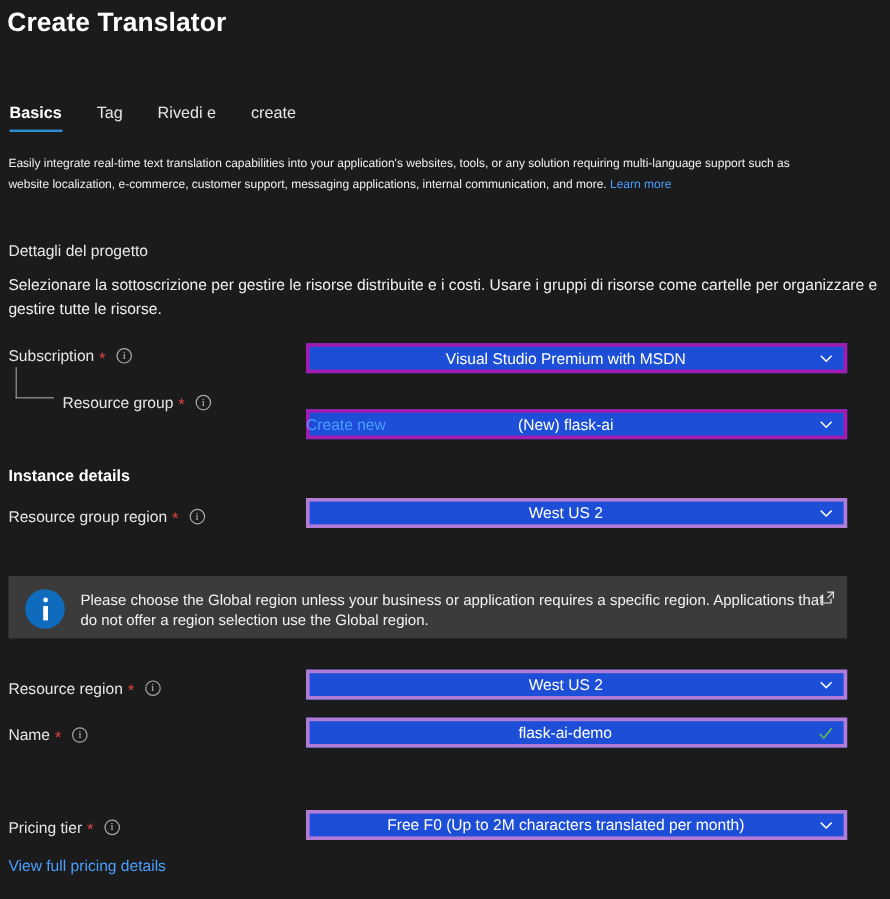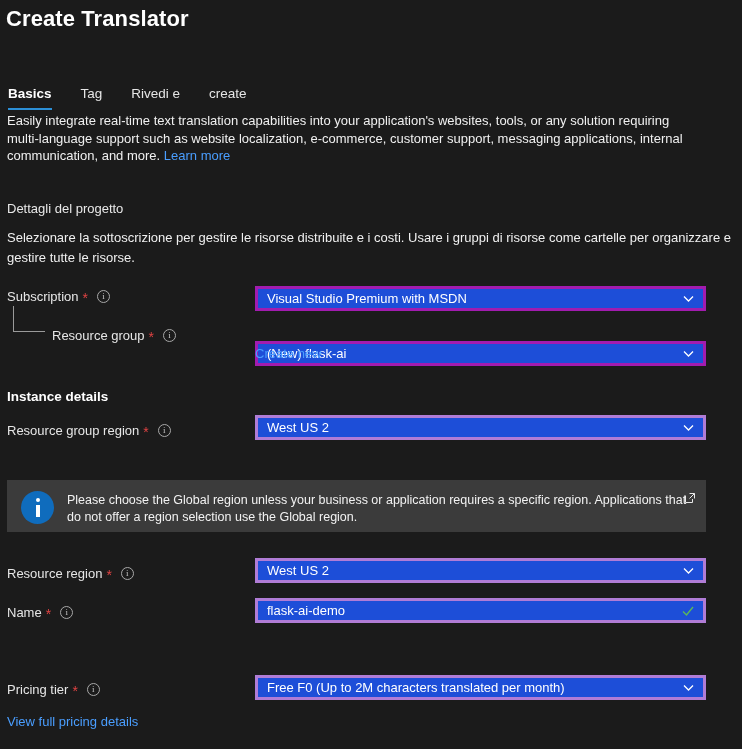--- a/index.html
+++ b/index.html
@@ -58,23 +58,23 @@
     bottom: 0;
     height: 2px;
     background: #2c8fd6;
   }
   .tab.tab-sep { }
 
   
   .description {
     position: absolute;
     left: 7px;
-    top: 112px;
+    top: 128px;
     width: 676px;
-    font-size: 13px;
+    font-size: 10px;
     line-height: 17.5px;
     color: #f0f0f0;
   }
   .link {
     color: #4a9eff;
     text-decoration: none;
     cursor: pointer;
   }
 
   
@@ -95,20 +95,21 @@
     color: #f0f0f0;
     white-space: pre-wrap;
   }
 
   
   .row {
     position: absolute;
     left: 0;
     width: 742px;
     height: 24px;
+    text-align: center;
   }
   .row-label {
     position: absolute;
     left: 7px;
     top: 3px;
     font-size: 13px;
     color: #e6e6e6;
     white-space: nowrap;
     display: flex;
     align-items: center;

